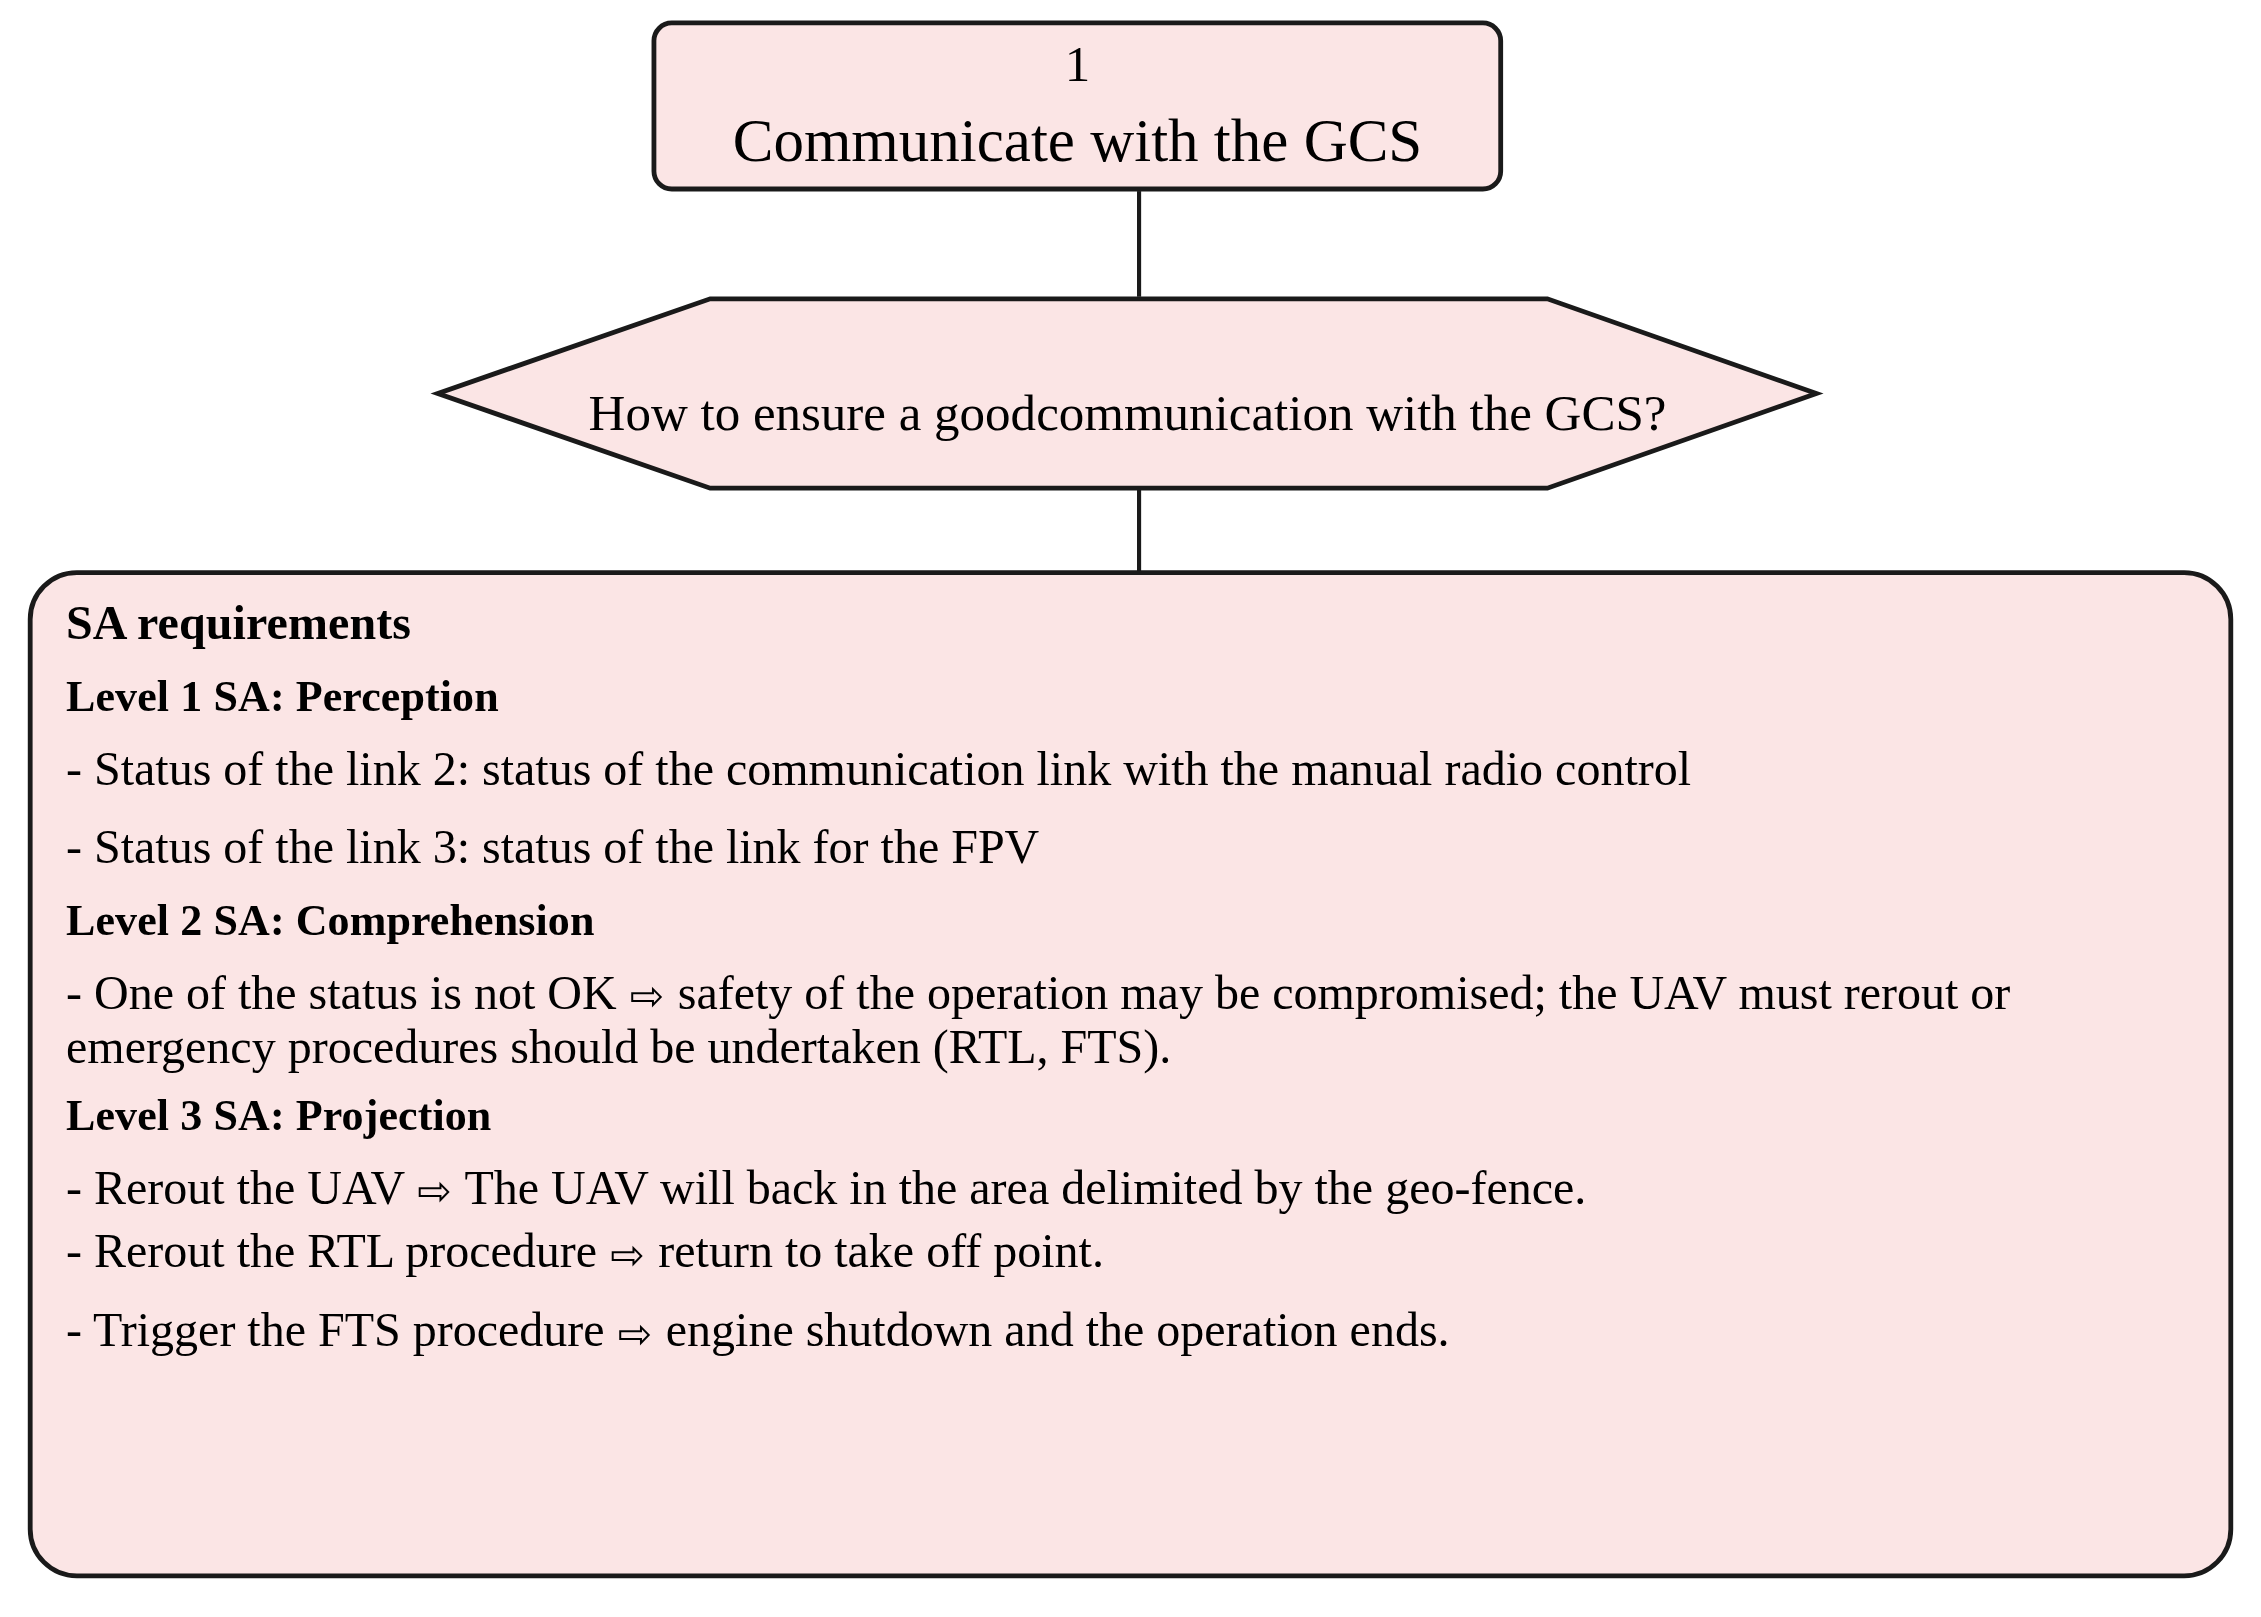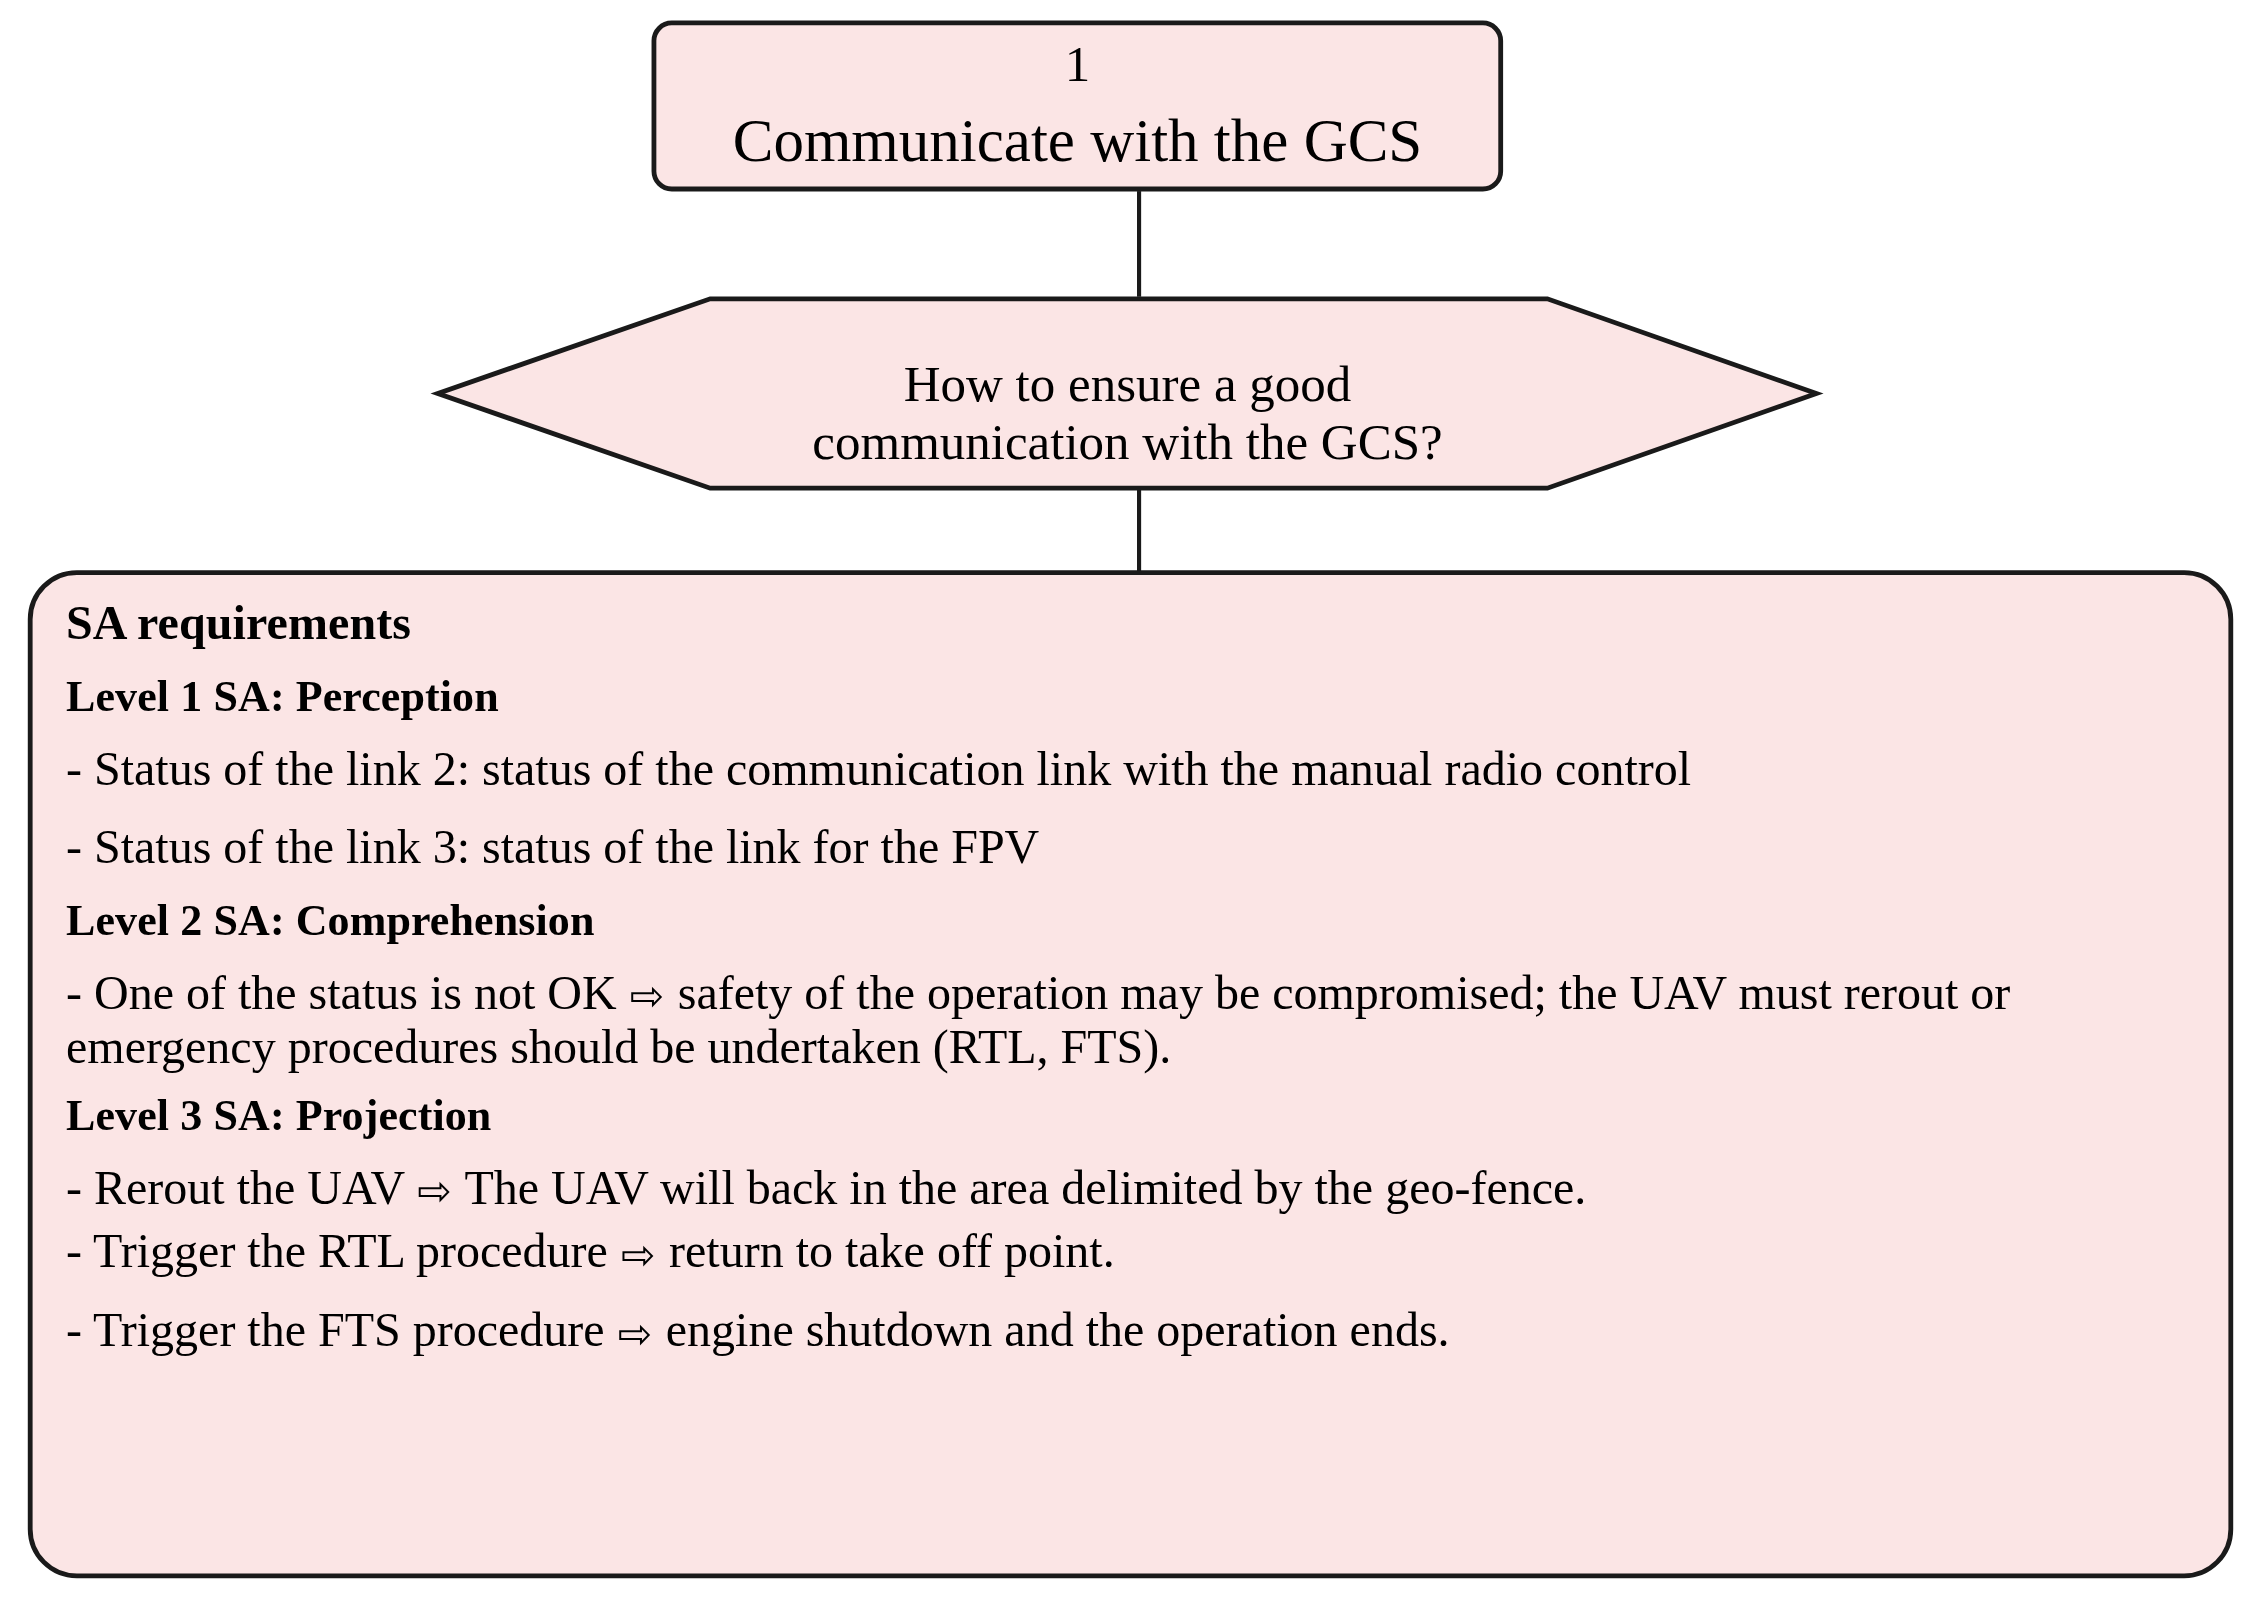--- a/index.html
+++ b/index.html
@@ -57,21 +57,21 @@
   }
 
   
   .node-hex {
     position: absolute;
     left: 436px;
     top: 296px;
     width: 1383px;
     height: 234px;
     display: flex;
-    flex-direction: column;
+    flex-direction: row;
     align-items: center;
     justify-content: center;
     box-sizing: border-box;
     text-align: center;
   }
   .node-hex .hex-line {
     font-size: 51px;
     line-height: 1.14;
     white-space: nowrap;
   }
@@ -167,21 +167,21 @@
       <span>- One of the status is not OK </span><span class="arrow-glyph">⇨</span><span> safety of the operation may be compromised; the UAV must rerout or emergency procedures should be undertaken (RTL, FTS).</span>
     </div>
 
     <div class="sa-heading tight-top">Level 3 SA: Projection</div>
 
     <div class="sa-item compact">
       <span>- Rerout the UAV  </span><span class="arrow-glyph">⇨</span><span> The UAV will back in the area delimited by the geo-fence.</span>
     </div>
 
     <div class="sa-item">
-      <span>- Trigger the RTL procedure </span><span class="arrow-glyph">⇨</span><span> return to take off point.</span>
+      <span>- Rerout the RTL procedure </span><span class="arrow-glyph">⇨</span><span> return to take off point.</span>
     </div>
 
     <div class="sa-item last">
       <span>- Trigger the FTS procedure </span><span class="arrow-glyph">⇨</span><span> engine shutdown and the operation ends.</span>
     </div>
 
   </div>
 </div>
 
 

